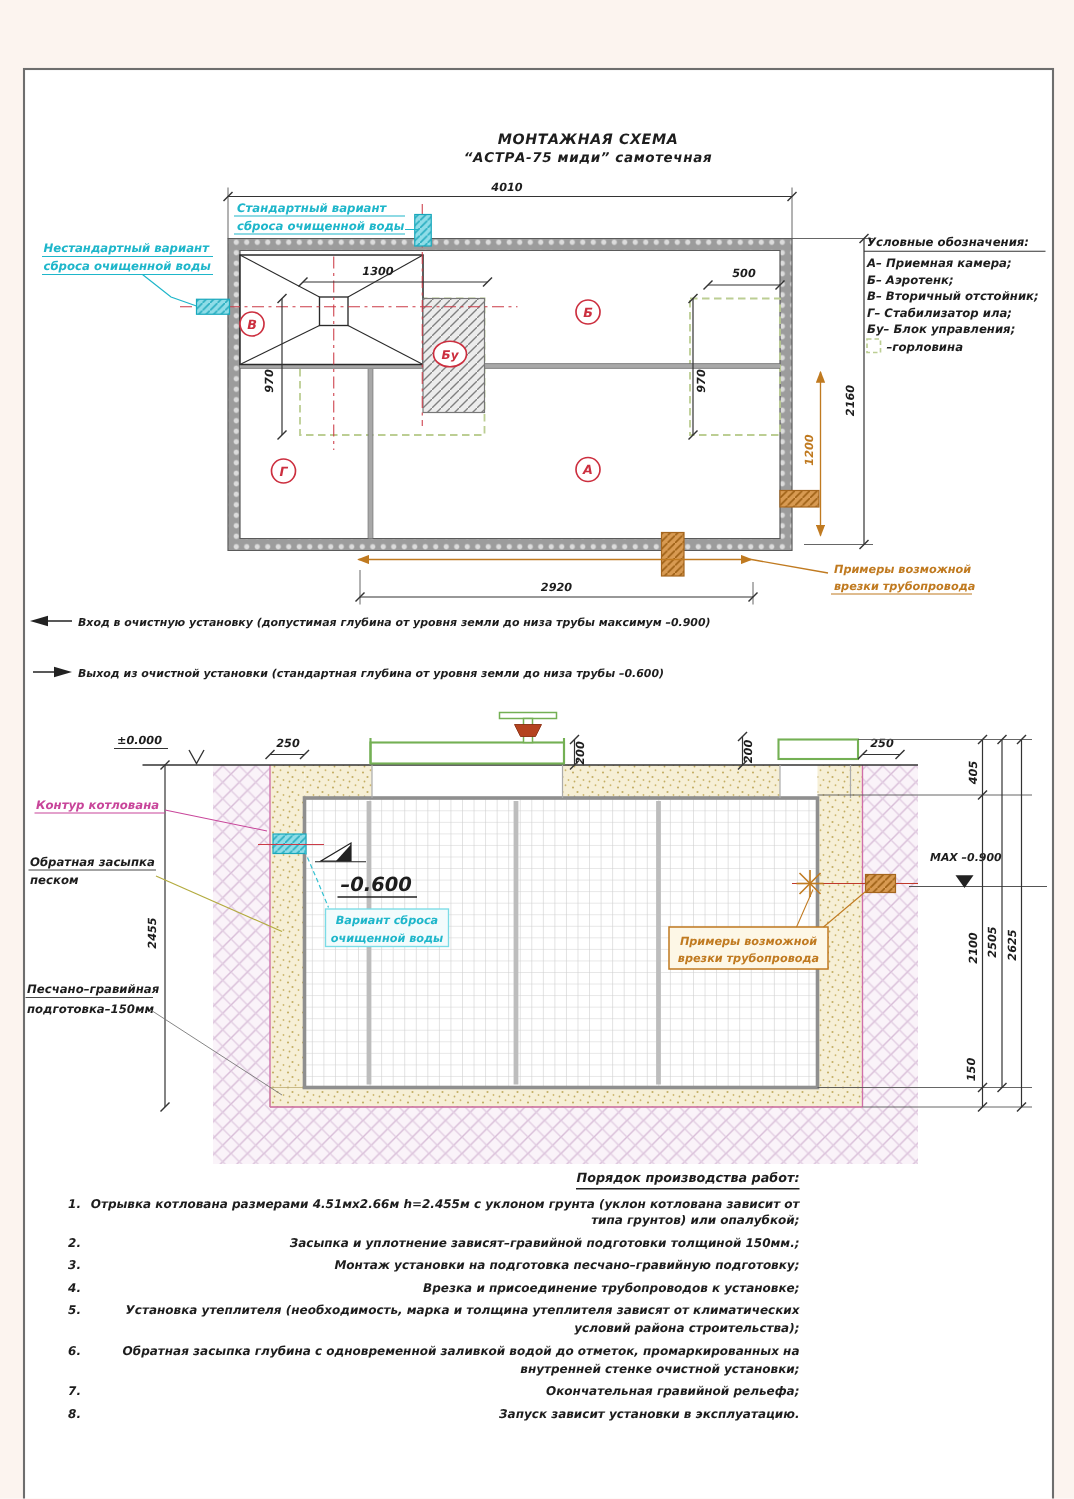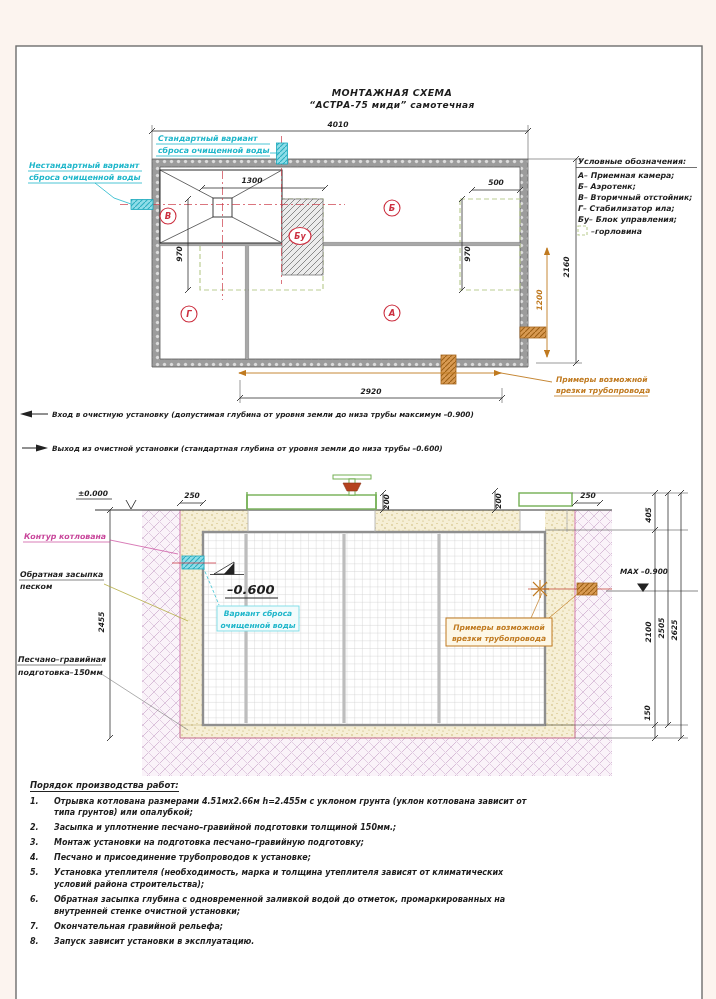--- a/index.html
+++ b/index.html
@@ -13,21 +13,21 @@
   .sm{font-size:7.3px;}
   .cy{fill:#1eb6ca;}
   .or{fill:#c07a20;}
   .mg{fill:#c8459a;}
   .rd{fill:#cc2f3f;}
   .lev{font-size:13px;font-weight:bold;}
   .tick{stroke:#333;stroke-width:.9;}
   .ext{stroke:#555;stroke-width:.6;}
   .dimln{stroke:#333;stroke-width:.8;fill:none;}
   .oln{stroke:#c07a20;stroke-width:.9;fill:none;}
-  .worklist{position:absolute;left:30px;top:741px;width:503px;color:#1d1d1d;}
+  .worklist{position:absolute;left:30px;top:741px;width:503px;color:#1d1d1d;text-align:right;}
   .wo-title{font-size:8.5px;font-weight:bold;font-style:italic;border-bottom:1px solid #222;display:inline-block;padding-bottom:1px;}
   .wo-row{display:flex;margin-top:3.5px;font-size:8px;font-style:italic;font-weight:bold;line-height:1.45;}
   .wo-n{width:24px;flex:none;}
   .wo-t{flex:1;}
 </style>
 </head>
 <body>
 
 <div class="stage">
 <svg width="716" height="999" viewBox="0 0 716 999">
@@ -367,29 +367,29 @@
 </svg>
 
 <div class="worklist">
   <span class="wo-title">Порядок производства работ:</span>
   <div class="wo-row">
         <span class="wo-n">1.</span>
         <span class="wo-t">Отрывка котлована размерами 4.51мх2.66м h=2.455м с уклоном грунта (уклон котлована зависит от типа грунтов) или опалубкой;</span>
       </div>
   <div class="wo-row">
         <span class="wo-n">2.</span>
-        <span class="wo-t">Засыпка и уплотнение песчано–гравийной подготовки толщиной 150мм.;</span>
+        <span class="wo-t">Засыпка и уплотнение зависят–гравийной подготовки толщиной 150мм.;</span>
       </div>
   <div class="wo-row">
         <span class="wo-n">3.</span>
         <span class="wo-t">Монтаж установки на подготовка песчано–гравийную подготовку;</span>
       </div>
   <div class="wo-row">
         <span class="wo-n">4.</span>
-        <span class="wo-t">Песчано и присоединение трубопроводов к установке;</span>
+        <span class="wo-t">Врезка и присоединение трубопроводов к установке;</span>
       </div>
   <div class="wo-row">
         <span class="wo-n">5.</span>
         <span class="wo-t">Установка утеплителя (необходимость, марка и толщина утеплителя зависят от климатических условий района строительства);</span>
       </div>
   <div class="wo-row">
         <span class="wo-n">6.</span>
         <span class="wo-t">Обратная засыпка глубина с одновременной заливкой водой до отметок, промаркированных на внутренней стенке очистной установки;</span>
       </div>
   <div class="wo-row">

